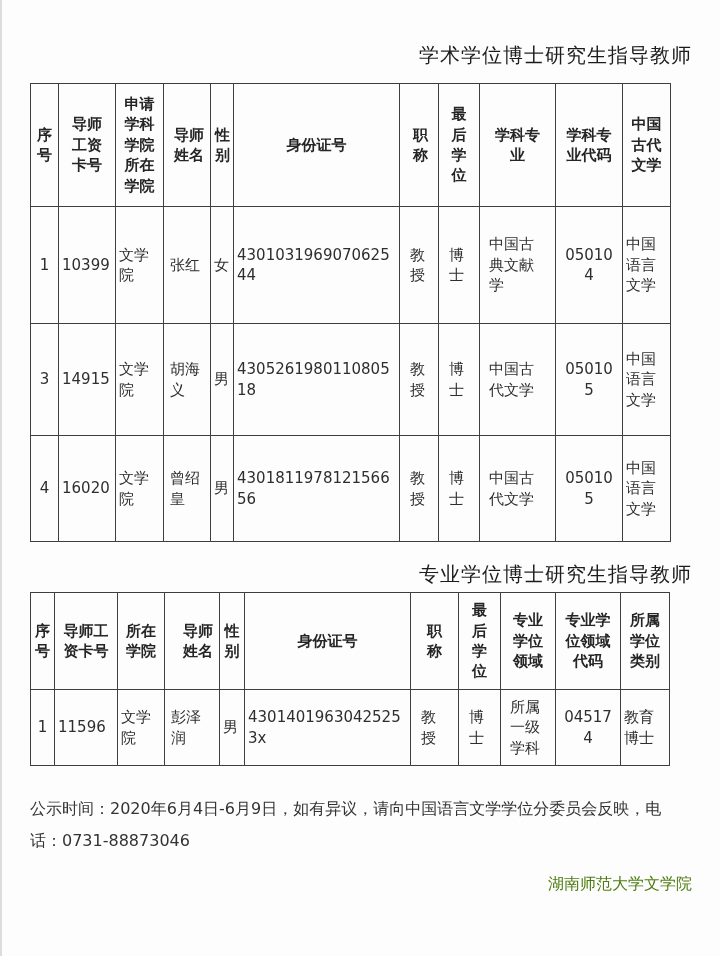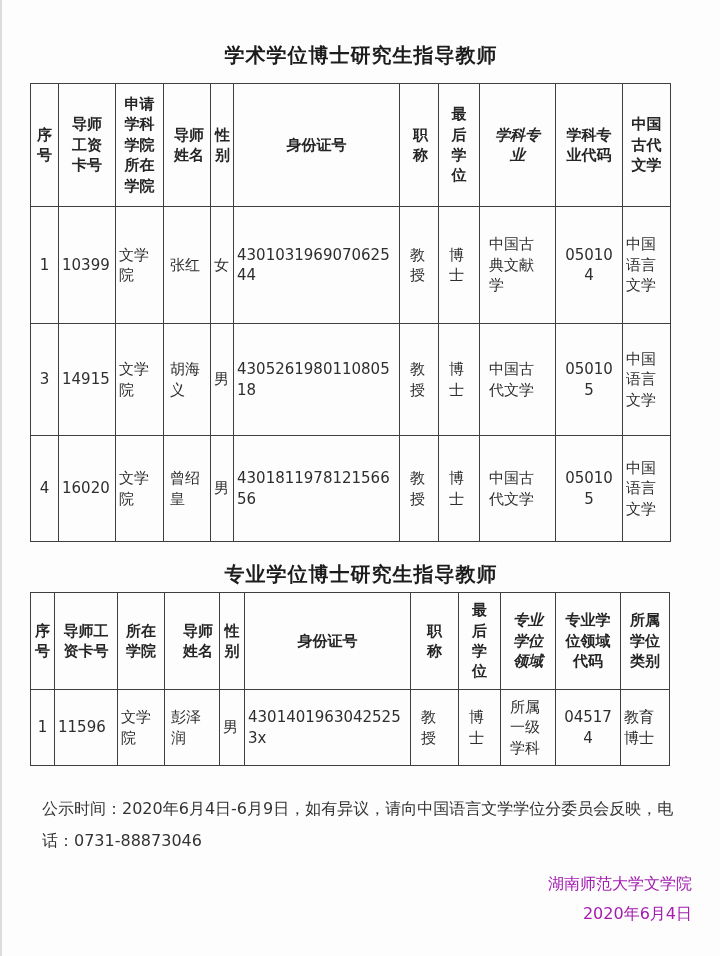--- a/index.html
+++ b/index.html
@@ -13,23 +13,23 @@
   }
   .edge{
     position:absolute;left:0;top:0;width:2px;height:956px;
     background:#dcdcdc;
   }
   .page{
     padding:0 28px 0 30px;
   }
   .tbl-title{
     font-size:20px;
-    font-weight:bold;
+    font-weight:normal;
     color:#1c1c1c;
-    text-align:center;
+    text-align:right;
     letter-spacing:1px;
     margin:0 0 14px 0;
   }
   #title1{padding-top:42px;}
   #title2{margin:19px 0 4px 0;}
   table{
     border-collapse:collapse;
     table-layout:fixed;
   }
   #t1{width:640px;}
@@ -50,47 +50,47 @@
   }
   td{
     text-align:left;
     padding:2px 3px;
   }
   
   th:nth-child(2){padding:2px 7px;}
   th:nth-child(4){padding:2px 6px;text-align:right;}
   th:nth-child(7){padding:2px 13px;}
   th:nth-child(8){padding:2px 6px;}
-  th:nth-child(9){padding:2px 9px;font-style:italic;}
+  th:nth-child(9){padding:2px 9px;}
   td:nth-child(1){text-align:center;}
   td:nth-child(4){padding:12px 6px;}
   td:nth-child(7),td:nth-child(8){padding:2px 10px;}
   td:nth-child(9){padding:4px 9px;}
   td:nth-child(10){padding:2px 6px;text-align:center;}
   
   #t1 thead tr{height:123px;}
   #t1 tbody tr:nth-child(1){height:117px;}
   #t1 tbody tr:nth-child(2){height:112px;}
   #t1 tbody tr:nth-child(3){height:106px;}
   #t2 thead tr{height:97px;}
   #t2 tbody tr{height:76px;}
   .notice{
-    margin:27px 0 0 12px;
+    margin:27px 0 0 0;
     width:640px;
     font-size:16px;
     line-height:32px;
     color:#333333;
     word-break:break-all;
   }
   .sign{
     margin-top:12px;
     text-align:right;
     font-size:16px;
     line-height:30px;
-    color:#a21caf;
+    color:#4d7c0f;
   }
 </style>
 </head>
 <body>
 
 <div class="edge"></div>
 
 <div class="page">
 
   <h1 id="title1" class="tbl-title">学术学位博士研究生指导教师</h1>
@@ -212,16 +212,15 @@
           <td>045174</td>
           <td>教育博士</td>
         </tr>
       </tbody>
   </table>
 
   <p class="notice">公示时间：2020年6月4日-6月9日，如有异议，请向中国语言文学学位分委员会反映，电话：0731-88873046</p>
 
   <div class="sign">
     <div>湖南师范大学文学院</div>
-    <div>2020年6月4日</div>
   </div>
 
 </div>
 
 </body></html>

